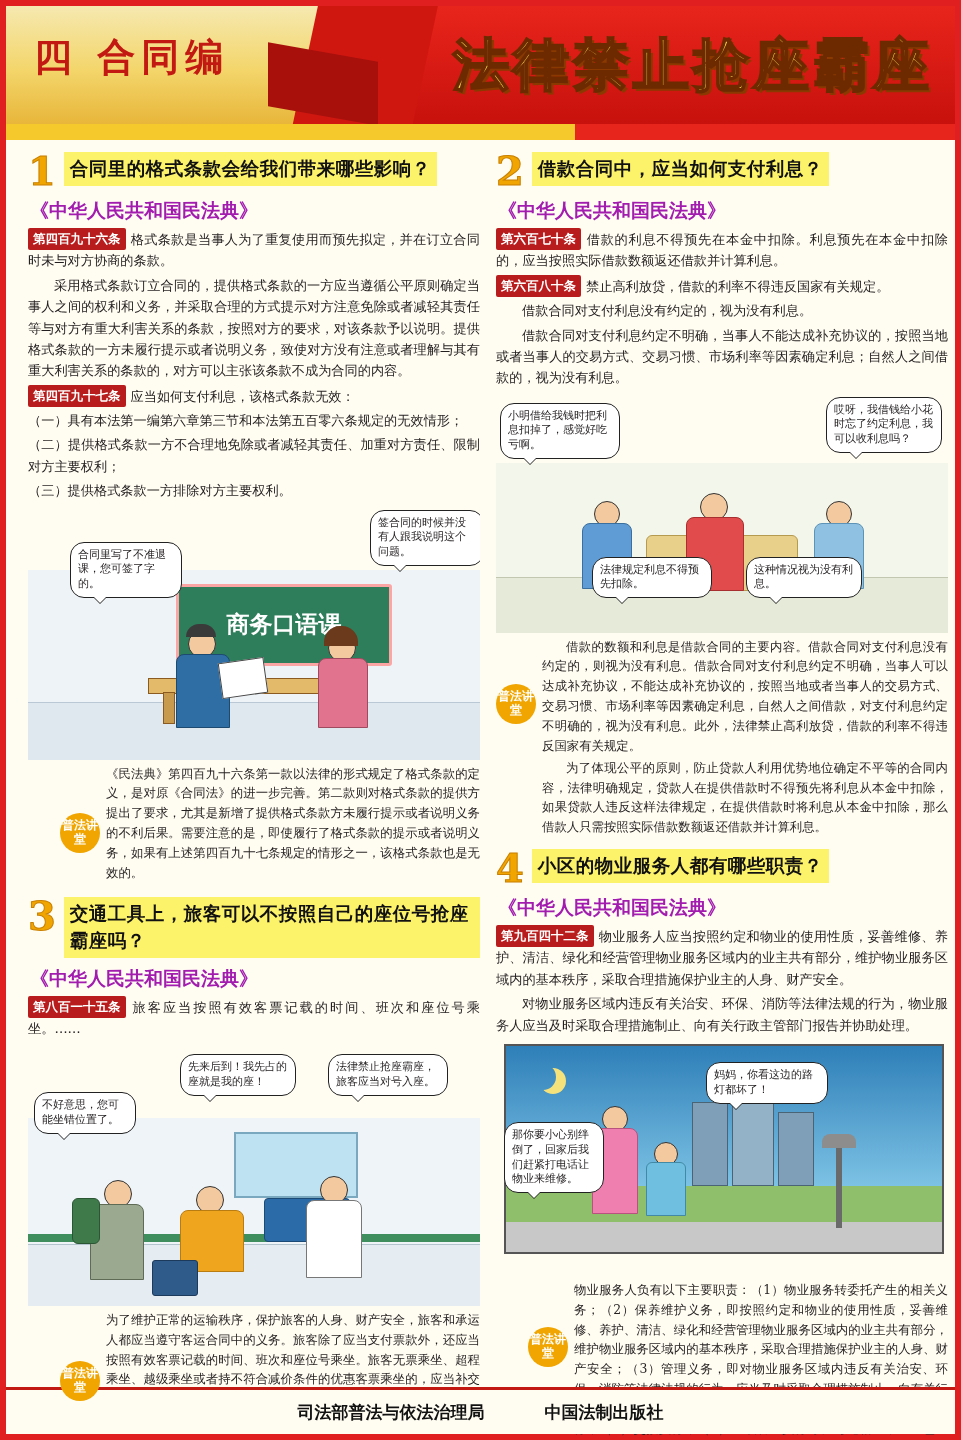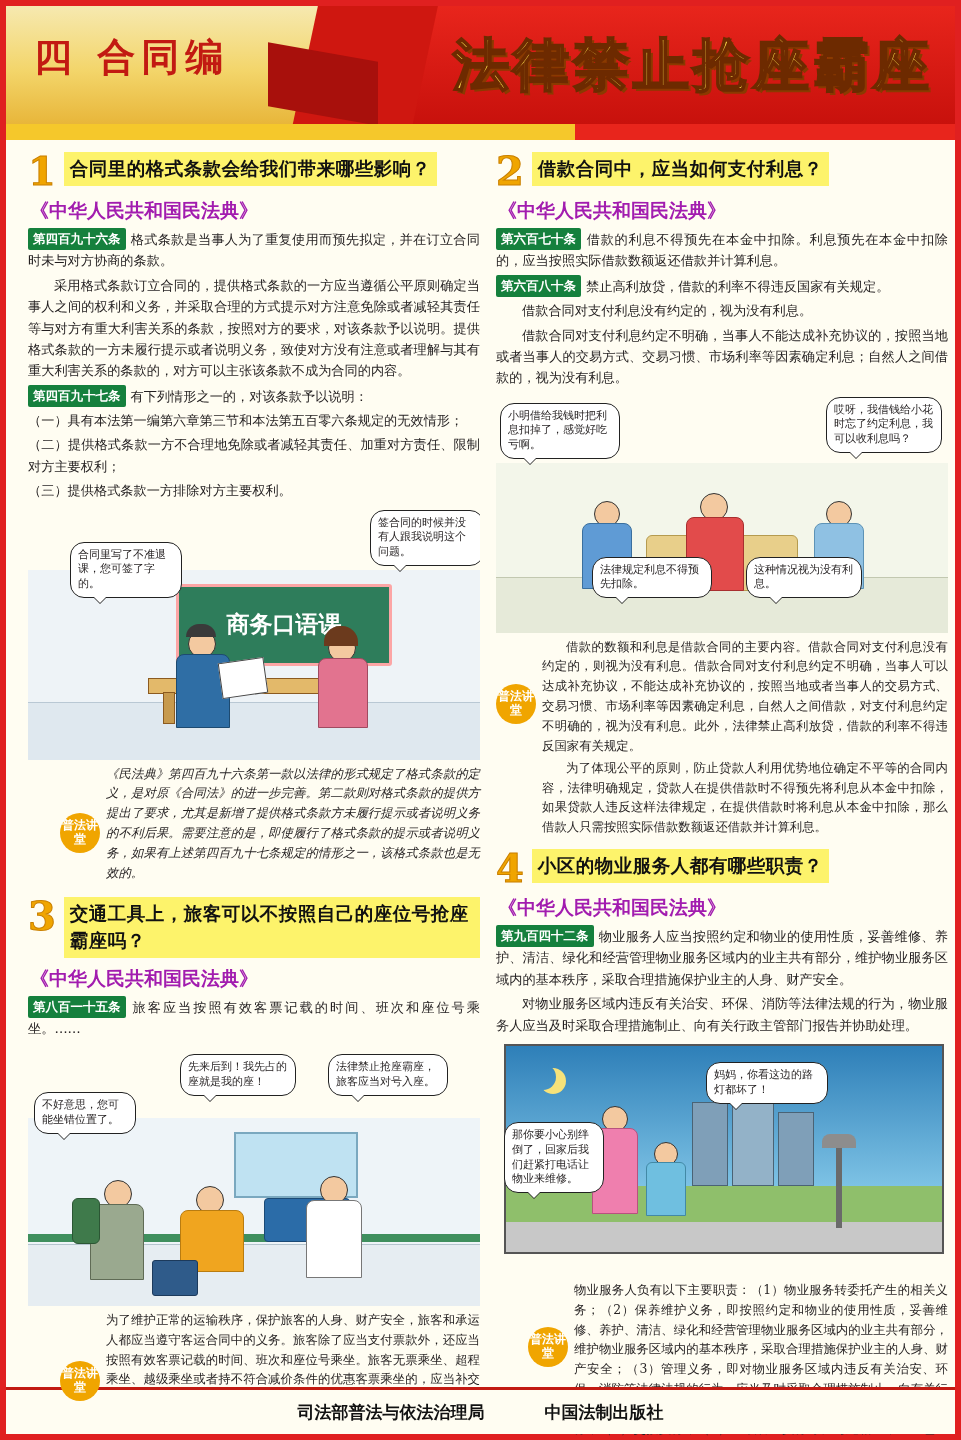--- a/index.html
+++ b/index.html
@@ -67,21 +67,21 @@
   .sec-title{
     background:#fdf36b;font-size:18.5px;font-weight:bold;line-height:1.5;
     padding:3px 6px;color:#111;letter-spacing:0.5px;
     font-family:"DejaVu Serif","Liberation Serif",serif;
   }
   .law-name{
     color:#a21caf;font-weight:bold;font-size:19px;margin:8px 0 4px 2px;
     font-family:"DejaVu Serif","Liberation Serif",serif;
   }
   .art{
-    display:inline-block;background:#15803d;color:#fff;font-size:12.5px;
+    display:inline-block;background:#b91c1c;color:#fff;font-size:12.5px;
     font-weight:bold;padding:1px 5px;margin-right:5px;vertical-align:1px;
     border-radius:2px;
     font-family:"DejaVu Serif","Liberation Serif",serif;
   }
   p.body{
     font-size:13.2px;line-height:1.62;margin:3px 0;text-align:justify;
     text-indent:0;
     font-family:"DejaVu Serif","Liberation Serif",serif;
   }
   p.indent{text-indent:26px;}
@@ -141,21 +141,21 @@
       <div class="sec-head">
         <div class="sec-num">1</div>
         <div class="sec-title">合同里的格式条款会给我们带来哪些影响？</div>
       </div>
       <div class="law-name">《中华人民共和国民法典》</div>
       <p class="body">
         <span class="art">第四百九十六条</span><span>格式条款是当事人为了重复使用而预先拟定，并在订立合同时未与对方协商的条款。</span>
       </p>
       <p class="body indent">采用格式条款订立合同的，提供格式条款的一方应当遵循公平原则确定当事人之间的权利和义务，并采取合理的方式提示对方注意免除或者减轻其责任等与对方有重大利害关系的条款，按照对方的要求，对该条款予以说明。提供格式条款的一方未履行提示或者说明义务，致使对方没有注意或者理解与其有重大利害关系的条款的，对方可以主张该条款不成为合同的内容。</p>
       <p class="body">
-        <span class="art">第四百九十七条</span><span>有下列情形之一的，对该条款予以说明：</span>
+        <span class="art">第四百九十七条</span><span>应当如何支付利息，该格式条款无效：</span>
       </p>
       <p class="body">（一）具有本法第一编第六章第三节和本法第五百零六条规定的无效情形；</p>
       <p class="body">（二）提供格式条款一方不合理地免除或者减轻其责任、加重对方责任、限制对方主要权利；</p>
       <p class="body">（三）提供格式条款一方排除对方主要权利。</p>
 
       <div class="ill" style="height:250px;">
         <div class="scene">
           <div style="position:absolute;left:0;top:60px;width:452px;height:190px;background:#eef3f7;"></div>
           <div style="position:absolute;left:0;top:192px;width:452px;height:58px;background:#dfe8ef;border-top:1.5px solid #b9c8d4;"></div>
 
@@ -176,21 +176,21 @@
           <div style="position:absolute;left:296px;top:116px;width:34px;height:20px;background:#6b3a1d;border-radius:16px 16px 0 0;"></div>
           <div style="position:absolute;left:290px;top:148px;width:48px;height:68px;background:#e2738f;border:1.5px solid #a04a60;border-radius:8px 8px 0 0;"></div>
 
           <div class="bubble" style="left:42px;top:32px;width:96px;">合同里写了不准退课，您可签了字的。</div>
           <div class="bubble" style="left:342px;top:0px;width:98px;">签合同的时候并没有人跟我说明这个问题。</div>
         </div>
       </div>
 
       <div style="position:relative;">
         <div class="stamp" style="left:32px;top:4px;position:absolute;">普法讲堂</div>
-        <div class="note-wrap" style="padding-left:78px;font-style:italic;">
+        <div class="note-wrap" style="padding-left:78px;">
           <p class="note">《民法典》第四百九十六条第一款以法律的形式规定了格式条款的定义，是对原《合同法》的进一步完善。第二款则对格式条款的提供方提出了要求，尤其是新增了提供格式条款方未履行提示或者说明义务的不利后果。需要注意的是，即使履行了格式条款的提示或者说明义务，如果有上述第四百九十七条规定的情形之一，该格式条款也是无效的。</p>
         </div>
       </div>
     </div>
 
     <div style="margin-top:14px;">
       <div class="sec-head">
         <div class="sec-num">3</div>
         <div class="sec-title">交通工具上，旅客可以不按照自己的座位号抢座霸座吗？</div>
       </div>

